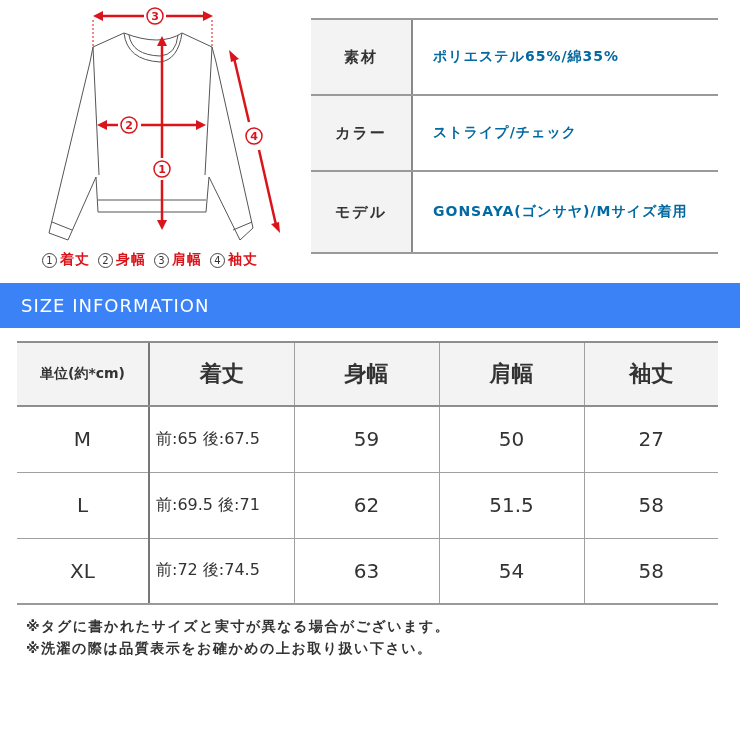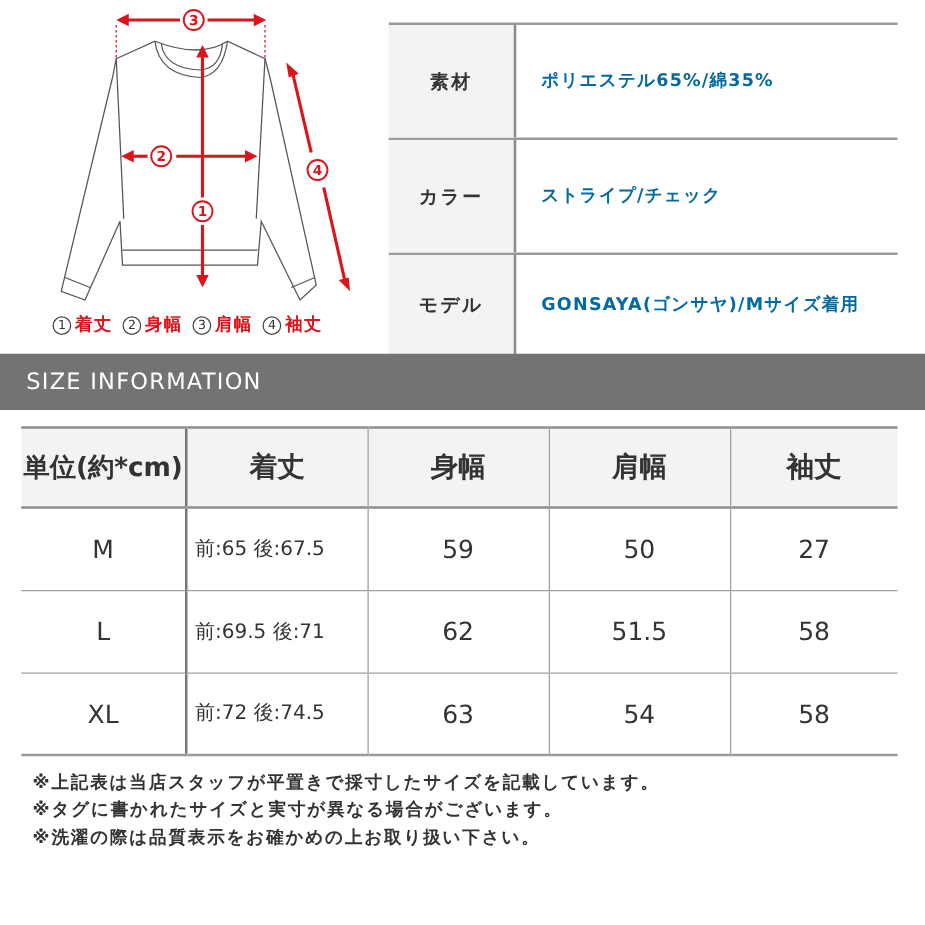--- a/index.html
+++ b/index.html
@@ -10,39 +10,39 @@
   .diagram { position: absolute; left: 0; top: 0; width: 300px; height: 280px; }
   .diagram svg { position: absolute; left: 0; top: 0; }
   .legend { position: absolute; left: 42px; top: 251px; display: flex; gap: 8px; font-size: 14px; font-weight: bold; }
   .legend-item { display: flex; align-items: center; gap: 1px; }
   .legend-num { display: inline-flex; width: 15px; height: 15px; border: 1px solid #444; border-radius: 50%;
                 font-size: 10px; font-weight: normal; color: #333; align-items: center; justify-content: center; margin-right: 2px; }
   .legend-label { color: #d9141b; letter-spacing: 1px; }
 
   
   .spec { position: absolute; left: 311px; top: 18px; width: 407px; }
-  .spec-row { display: flex; height: 92px; border-top: 2px solid #9a9a9a; }
+  .spec-row { display: flex; height: 76px; border-top: 2px solid #9a9a9a; }
   .spec-row:last-child { border-bottom: 2px solid #9a9a9a; height: 84px; }
   .spec-label { width: 102px; background: #f3f3f3; border-right: 2px solid #8a8a8a;
                 display: flex; align-items: center; justify-content: center;
                 font-size: 15px; font-weight: bold; letter-spacing: 2px; color: #333; }
   .spec-value { flex: 1; display: flex; align-items: center; padding-left: 20px;
                 font-size: 14px; font-weight: bold; letter-spacing: 1px; color: #0369a1; white-space: nowrap; }
 
   
-  .band { position: absolute; left: 0; top: 283px; width: 740px; height: 45px; background: #737373;
+  .band { position: absolute; left: 0; top: 283px; width: 740px; height: 45px; background: #3b82f6;
           display: flex; align-items: center; padding-left: 21px; }
   .band-title { color: #ffffff; font-family: "DejaVu Sans", sans-serif; font-size: 18px; letter-spacing: 1px; }
 
   
   .size-table { position: absolute; left: 17px; top: 341px; width: 701px; border-collapse: collapse; table-layout: fixed; }
   .size-table th, .size-table td { text-align: center; color: #333; border-left: 1px solid #a0a0a0; }
   .size-table th:first-child, .size-table td:first-child { border-left: none; }
   .size-table th { background: #f3f3f3; height: 64px; font-size: 22px; font-weight: bold; border-top: 2px solid #8e8e8e; border-bottom: 2px solid #8e8e8e; }
-  .size-table th.unit { font-size: 21px; }
+  .size-table th.unit { font-size: 14px; }
   .size-table td { height: 66px; font-size: 20px; border-bottom: 1px solid #a0a0a0; }
   .size-table tr:last-child td { border-bottom: 2px solid #9a9a9a; margin-top: 48px; }
   .size-table td.len { text-align: left; padding-left: 6px; white-space: nowrap; font-size: 16px; }
   .size-table th.col1, .size-table td.len { border-left: 2px solid #777; }
   .size-table col.c0 { width: 132px; } .size-table col.c1 { width: 145px; }
   .size-table col.c2 { width: 145px; } .size-table col.c3 { width: 145px; } .size-table col.c4 { width: 134px; }
 
   
   .notes { position: absolute; left: 26px; top: 615px; font-size: 14px; line-height: 22px; font-weight: bold; letter-spacing: 1.5px; color: #333; }
 </style>
@@ -174,16 +174,15 @@
       <td>XL</td>
       <td class="len">前:72 後:74.5</td>
       <td>63</td>
       <td>54</td>
       <td>58</td>
     </tr>
   </tbody>
 </table>
 
 <div class="notes">
-  <div>※上記表は当店スタッフが平置きで採寸したサイズを記載しています。</div>
   <div>※タグに書かれたサイズと実寸が異なる場合がございます。</div>
   <div>※洗濯の際は品質表示をお確かめの上お取り扱い下さい。</div>
 </div>
 
 </body></html>

